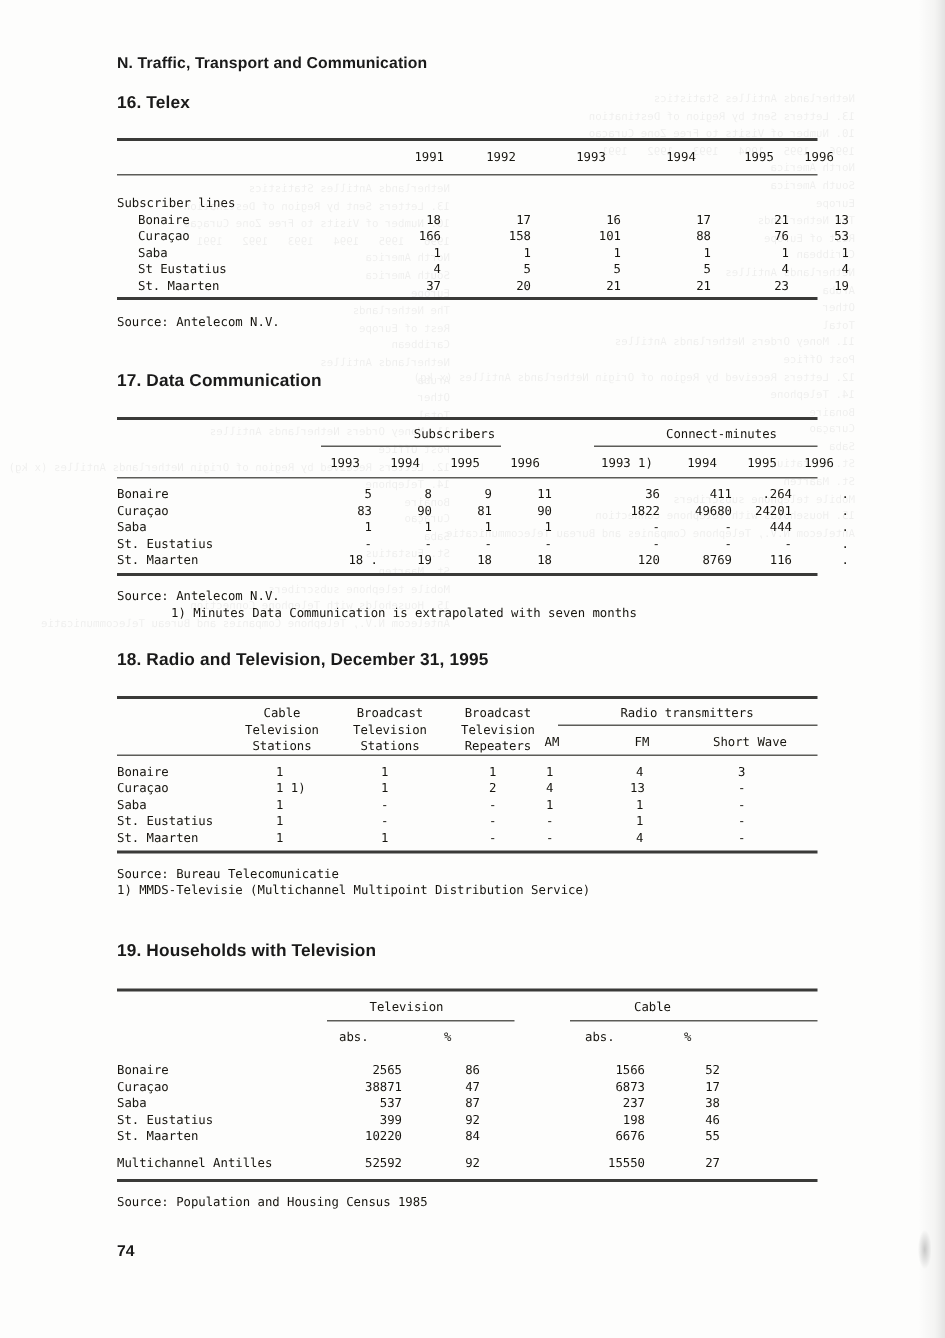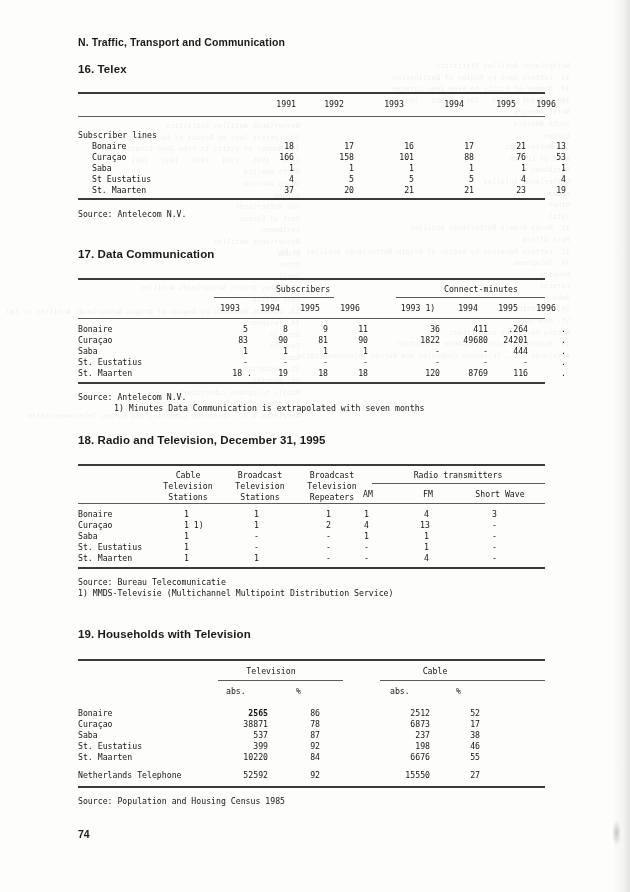--- a/index.html
+++ b/index.html
@@ -397,29 +397,29 @@
       <div class="rule thin" style="top:680px; left:218px; width:125px;"></div>
       <div class="rule thin" style="top:680px; left:380px; width:165px;"></div>
 
       <div class="cell" style="left:226px; top:686px;">abs.</div>
       <div class="cell" style="left:296px; top:686px;">%</div>
       <div class="cell" style="left:390px; top:686px;">abs.</div>
       <div class="cell" style="left:456px; top:686px;">%</div>
 
       <div>
         <div class="cell" style="left:78px; top:708px;">Bonaire</div>
-        <div class="cell num" style="left:222px; top:708px; width:46px;font-weight:bold;">2565</div>
+        <div class="cell num" style="left:222px; top:708px; width:46px;">2565</div>
         <div class="cell num" style="left:288px; top:708px; width:32px;">86</div>
-        <div class="cell num" style="left:384px; top:708px; width:46px;">2512</div>
+        <div class="cell num" style="left:384px; top:708px; width:46px;">1566</div>
         <div class="cell num" style="left:448px; top:708px; width:32px;">52</div>
       </div>
       <div>
         <div class="cell" style="left:78px; top:719px;">Curaçao</div>
         <div class="cell num" style="left:222px; top:719px; width:46px;">38871</div>
-        <div class="cell num" style="left:288px; top:719px; width:32px;">78</div>
+        <div class="cell num" style="left:288px; top:719px; width:32px;">47</div>
         <div class="cell num" style="left:384px; top:719px; width:46px;">6873</div>
         <div class="cell num" style="left:448px; top:719px; width:32px;">17</div>
       </div>
       <div>
         <div class="cell" style="left:78px; top:730px;">Saba</div>
         <div class="cell num" style="left:222px; top:730px; width:46px;">537</div>
         <div class="cell num" style="left:288px; top:730px; width:32px;">87</div>
         <div class="cell num" style="left:384px; top:730px; width:46px;">237</div>
         <div class="cell num" style="left:448px; top:730px; width:32px;">38</div>
       </div>
@@ -432,21 +432,21 @@
       </div>
       <div>
         <div class="cell" style="left:78px; top:752px;">St. Maarten</div>
         <div class="cell num" style="left:222px; top:752px; width:46px;text-align:right;">10220</div>
         <div class="cell num" style="left:288px; top:752px; width:32px;">84</div>
         <div class="cell num" style="left:384px; top:752px; width:46px;">6676</div>
         <div class="cell num" style="left:448px; top:752px; width:32px;">55</div>
       </div>
 
       <div>
-        <div class="cell" style="left:78px; top:770px;">Netherlands Telephone</div>
+        <div class="cell" style="left:78px; top:770px;">Multichannel Antilles</div>
         <div class="cell num" style="left:222px; top:770px; width:46px;">52592</div>
         <div class="cell num" style="left:288px; top:770px; width:32px;">92</div>
         <div class="cell num" style="left:384px; top:770px; width:46px;">15550</div>
         <div class="cell num" style="left:448px; top:770px; width:32px;">27</div>
       </div>
 
       <div class="rule thick" style="top:786px; left:78px; width:467px;"></div>
       <div class="src" style="left:78px; top:796px;">Source: Population and Housing Census 1985</div>
     </div>
 

